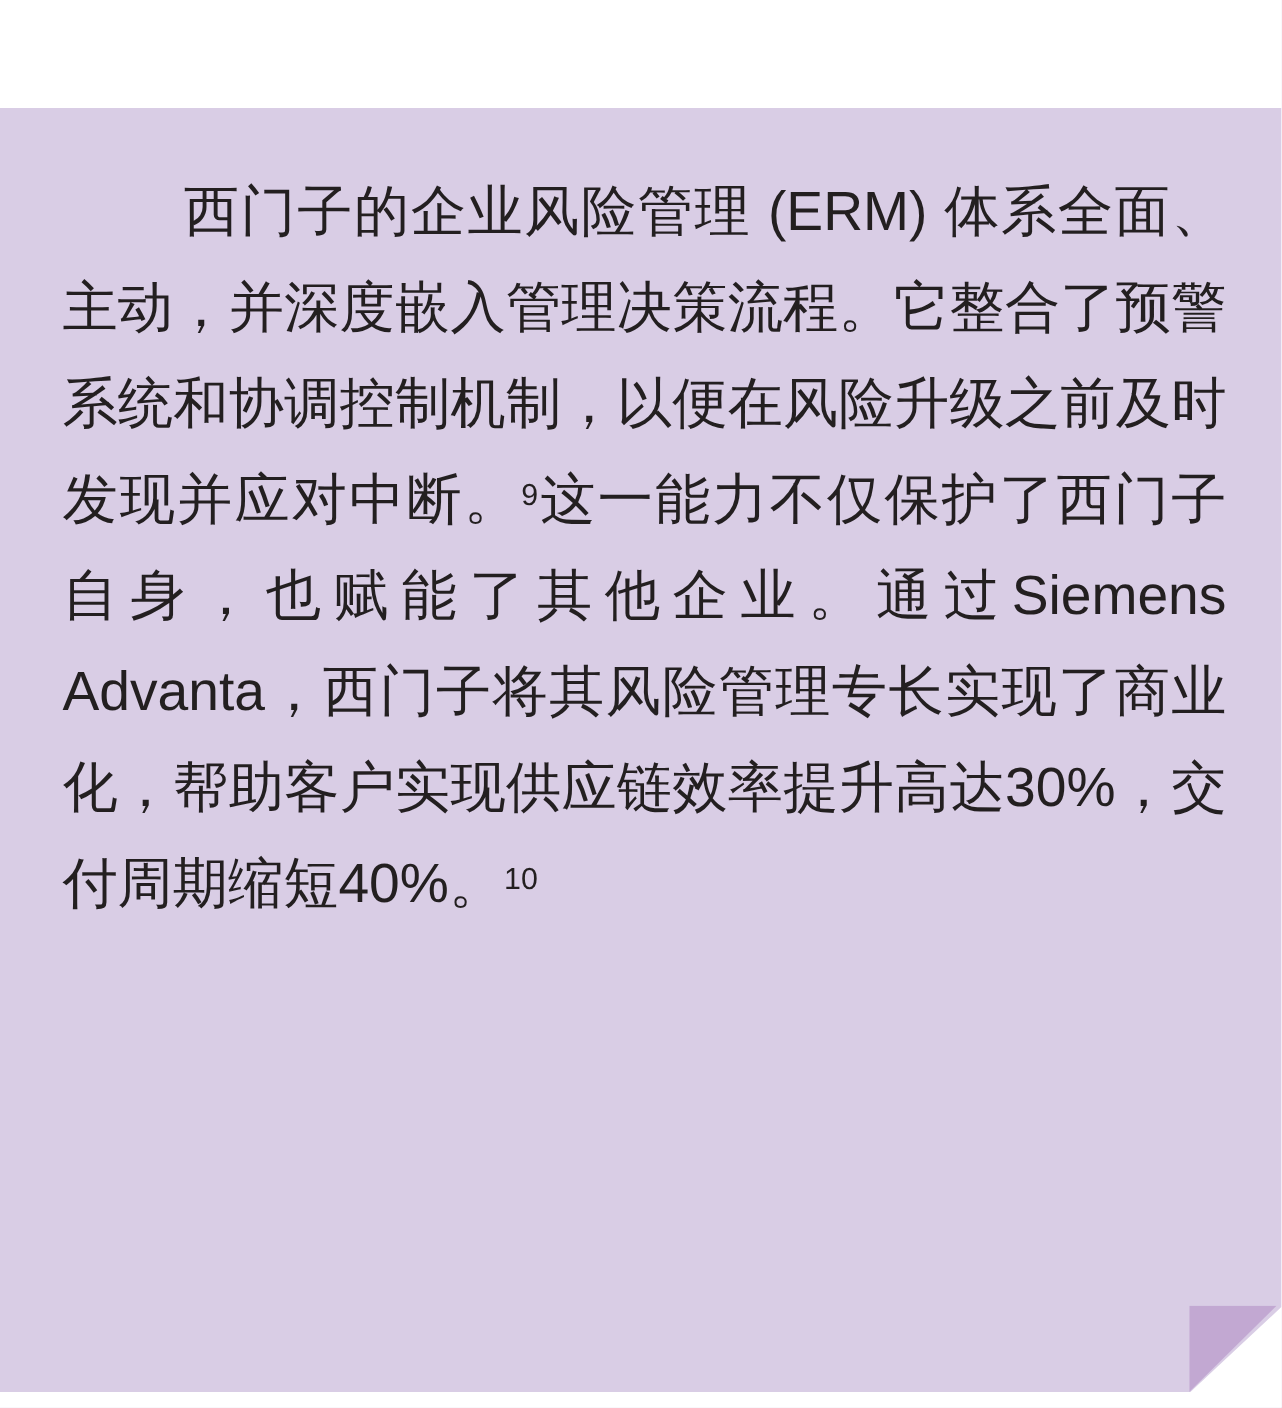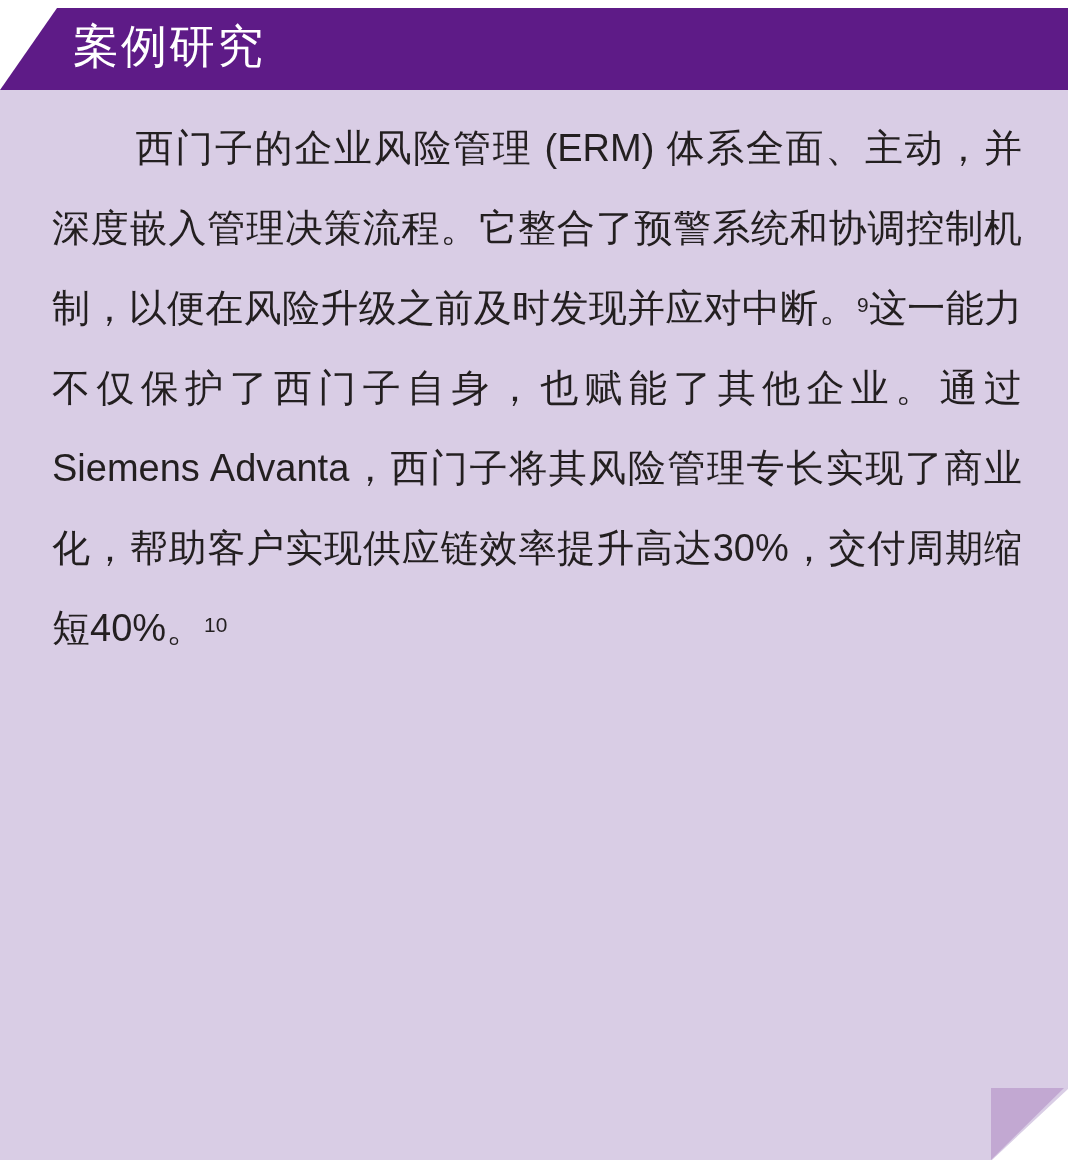--- a/index.html
+++ b/index.html
@@ -46,26 +46,26 @@
     position: absolute;
     top: 90px;
     left: 0;
     right: 0;
     bottom: 13px;
     background: var(--body-bg);
     clip-path: polygon(0 0, 100% 0, 100% calc(100% - 71px), calc(100% - 76px) 100%, 0 100%);
   }
   .text-block {
     position: absolute;
-    top: 72px;
+    top: 100px;
     left: 0;
     right: 0;
     padding: 36px 46px 0 52px;
     color: var(--body-text);
-    font-size: 38px;
+    font-size: 46px;
     font-weight: 300;
     line-height: 80px;
   }
   .para {
     text-indent: 2.2em;
     text-align: justify;
   }
   .para sup {
     font-size: 0.55em;
     line-height: 0;
@@ -83,23 +83,20 @@
     clip-path: polygon(0 0, 100% 0, 0 100%);
   }
 </style>
 </head>
 <body>
 
 <div class="card">
 
   <div class="body-panel"></div>
 
-  <div class="header-band">
-    <div class="header-title">案例研究</div>
-  </div>
 
   <div class="text-block">
       <p class="para">西门子的企业风险管理 (ERM) 体系全面、主动，并深度嵌入管理决策流程。它整合了预警系统和协调控制机制，以便在风险升级之前及时发现并应对中断。<sup>9</sup>这一能力不仅保护了西门子自身，也赋能了其他企业。通过Siemens Advanta，西门子将其风险管理专长实现了商业化，帮助客户实现供应链效率提升高达30%，交付周期缩短40%。<sup>10</sup></p>
     </div>
 
   <div class="fold-corner"></div>
 
 </div>
 
 </body></html>

